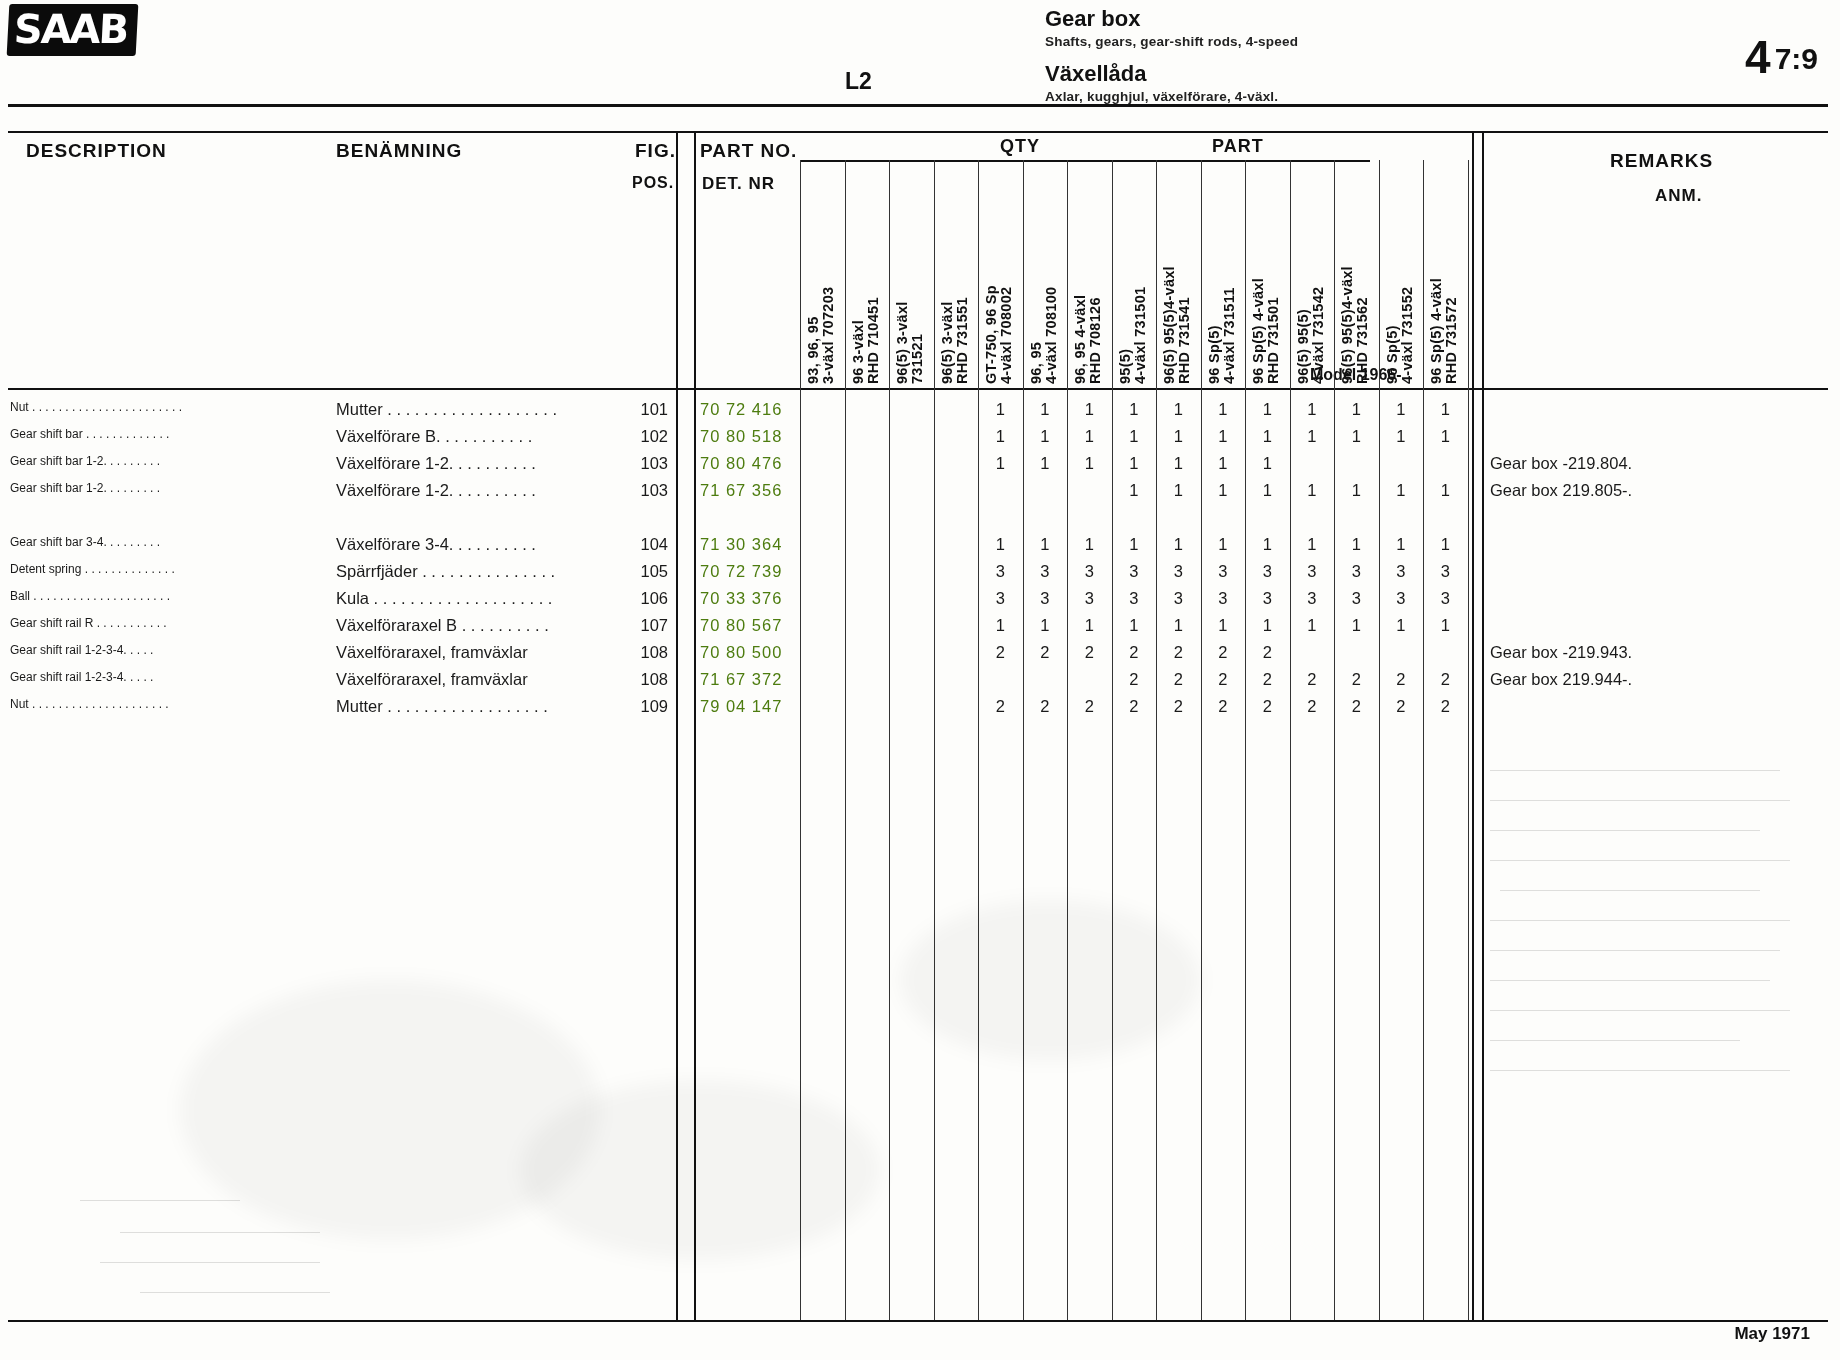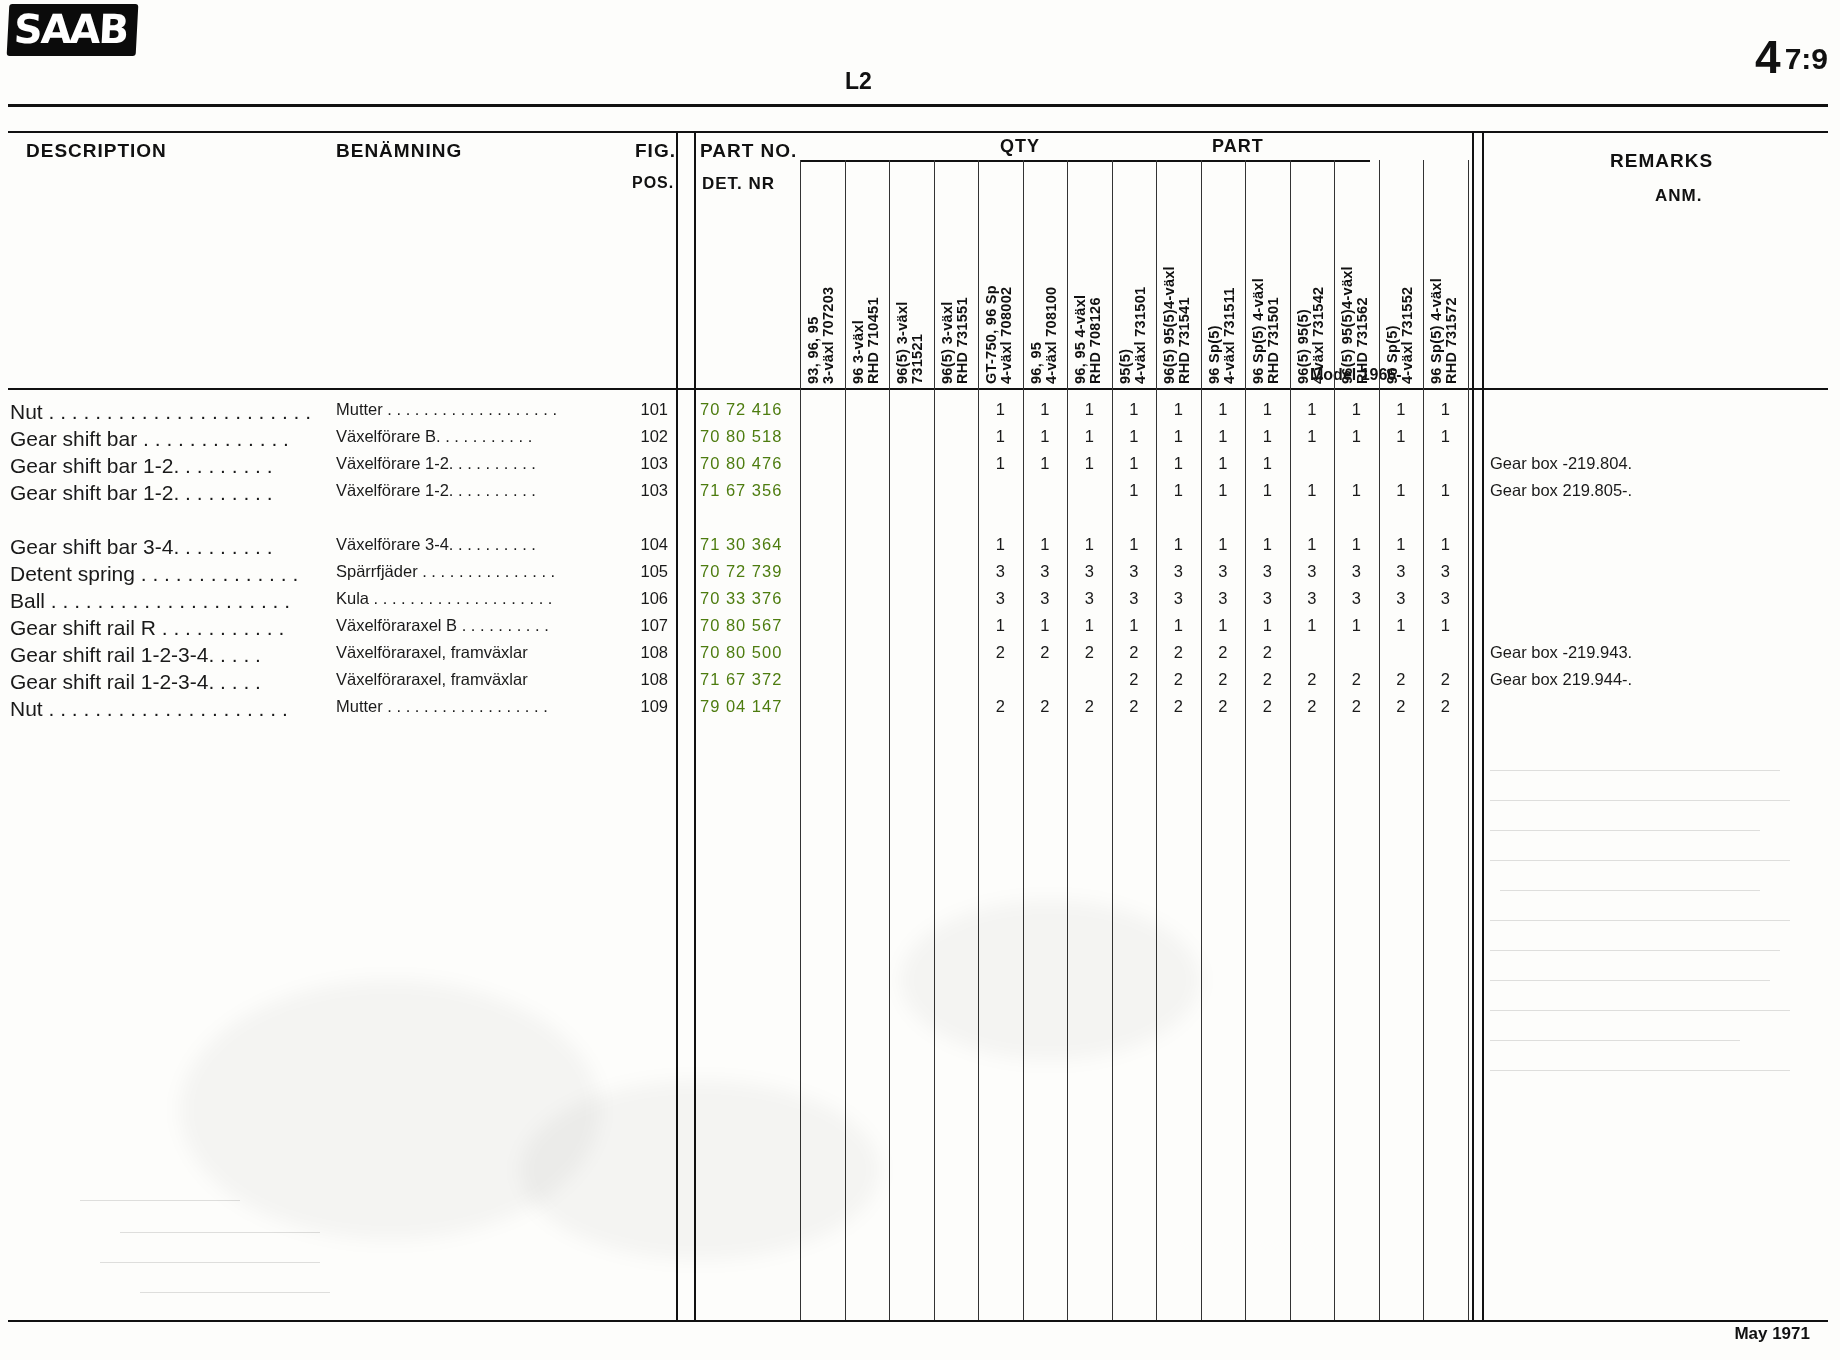--- a/index.html
+++ b/index.html
@@ -85,21 +85,21 @@
   }
   .hdr-sub2 {
     font-size: 13.5px;
     font-weight: bold;
     color: #222;
     margin-top: 2px;
     letter-spacing: .2px;
   }
   .page-no {
     position: absolute;
-    right: 12px;
+    right: 22px;
     top: 30px;
     font-weight: bold;
     color: #111;
   }
   .page-no .big {
     font-size: 46px;
     vertical-align: -4px;
   }
   .page-no .small {
     font-size: 30px;
@@ -235,21 +235,21 @@
   
   .row {
     position: absolute;
     height: 27px;
     left: 0;
     width: 1840px;
   }
   .cell-desc {
     position: absolute;
     left: 10px;
-    font-size: 21px;
+    font-size: 12px;
     color: #1a1a1a;
     white-space: nowrap;
   }
   .cell-ben {
     position: absolute;
     left: 336px;
     font-size: 16.5px;
     color: #1a1a1a;
     white-space: nowrap;
   }
@@ -310,20 +310,26 @@
 <body>
 
 <div class="page">
 
   <div class="logo-block">
     <div class="saab-logo">SAAB</div>
   </div>
 
   <div class="hdr-l2">L2</div>
 
+  <div class="hdr-center">
+    <div class="hdr-title">Gear box</div>
+    <div class="hdr-sub">Shafts, gears, gear-shift rods, 4-speed</div>
+    <div class="hdr-title2">Växellåda</div>
+    <div class="hdr-sub2">Axlar, kugghjul, växelförare, 4-växl.</div>
+  </div>
 
   <div class="page-no">
     <span class="big">4</span><span class="small">7:9</span>
   </div>
 
   <div class="rule-top"></div>
 
   <div class="col-desc">DESCRIPTION</div>
   <div class="col-ben">BENÄMNING</div>
   <div class="col-fig">FIG.</div>

